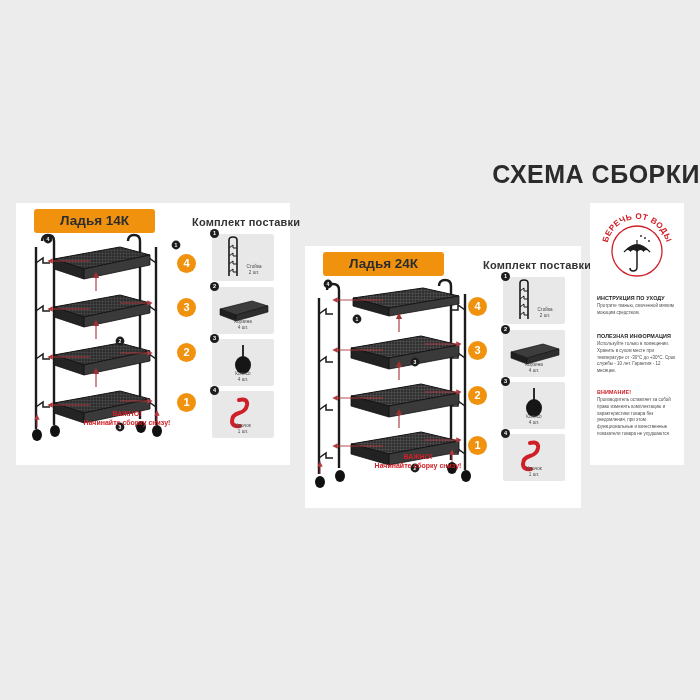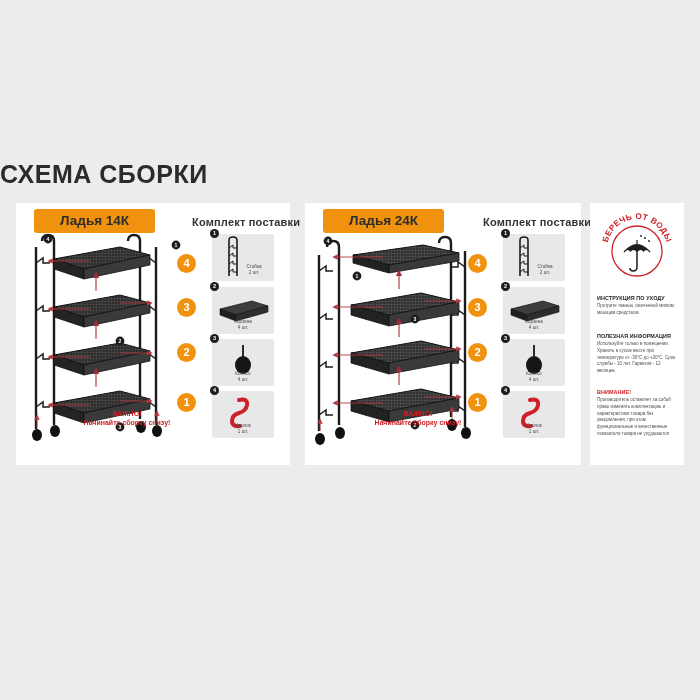--- a/index.html
+++ b/index.html
@@ -15,36 +15,36 @@
     overflow: hidden;
     position: relative;
   }
 
   
   .page-title {
     position: absolute;
     top: 160px;
     left: 0;
     width: 700px;
-    text-align: left;
+    text-align: right;
     font-size: 25px;
     font-weight: bold;
     letter-spacing: 0.5px;
     color: #2b2b2b;
   }
 
   
   .panel {
     position: absolute;
     top: 203px;
     height: 262px;
     background: #ffffff;
   }
   #panel-14k { left: 16px;  width: 274px; }
-  #panel-24k { left: 305px; width: 276px; }
+  #panel-24k { left: 305px; width: 276px; margin-top: 43px; }
   #panel-info { left: 590px; width: 94px; }
 
   
   .model-badge {
     position: absolute;
     top: 6px;
     left: 18px;
     background: #f0920e;
     color: #2d2d2d;
     font-size: 13.5px;

